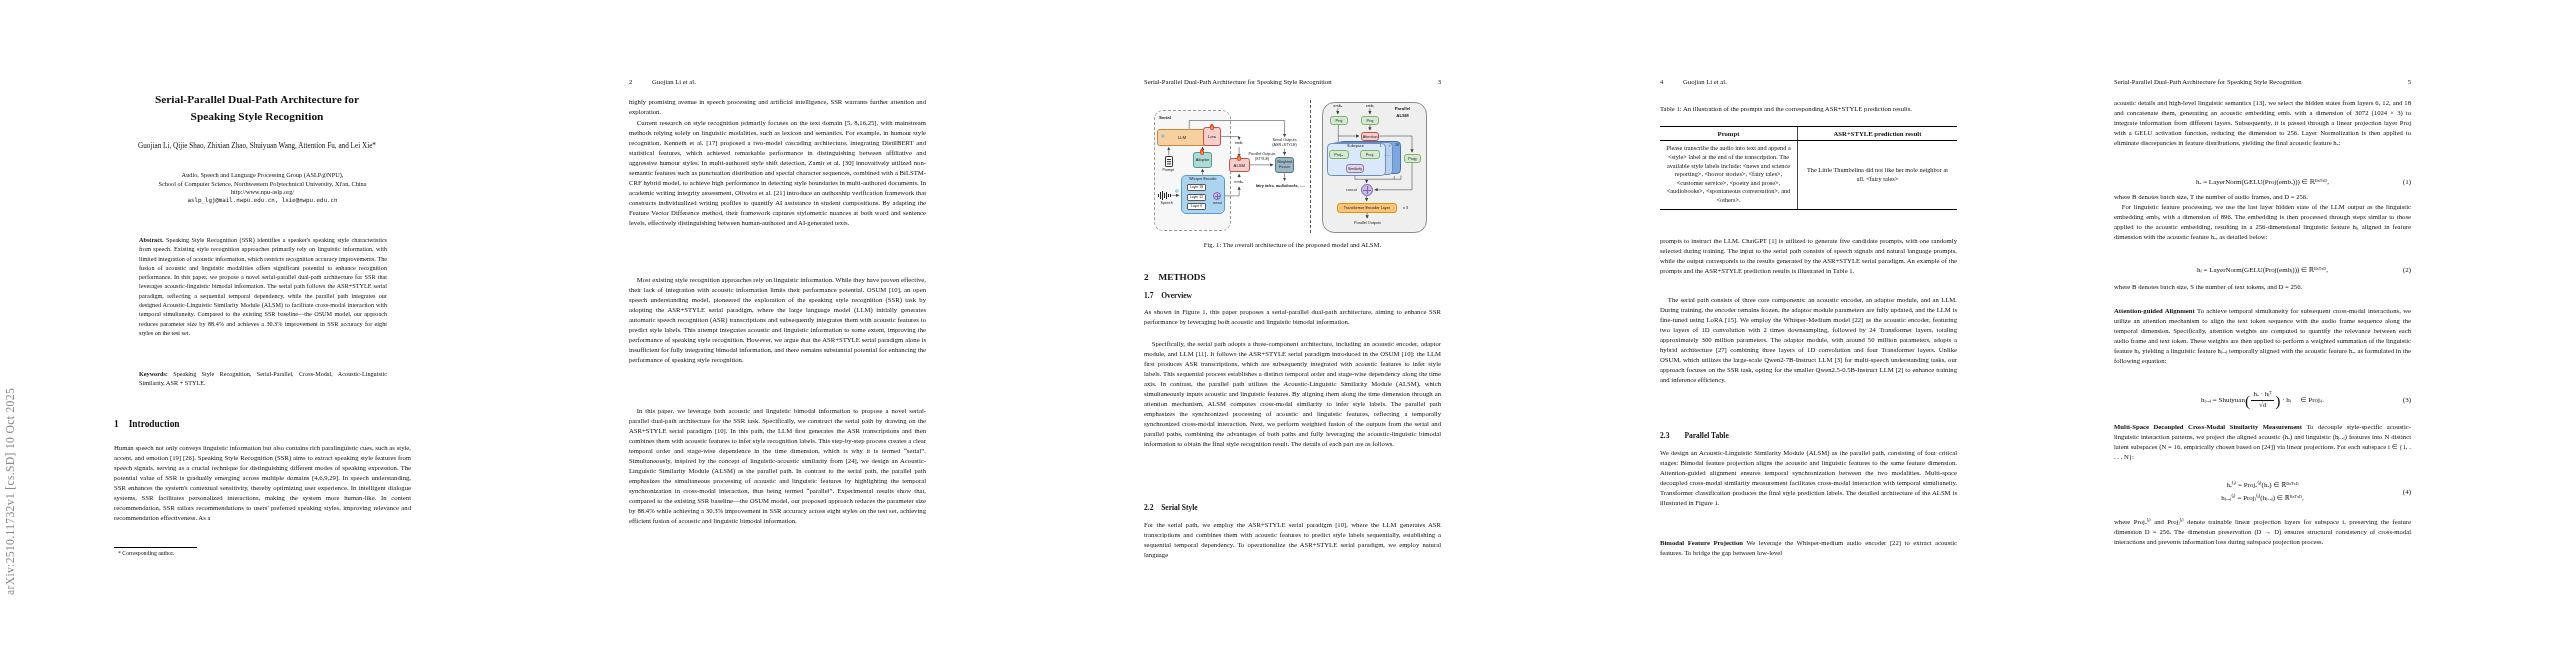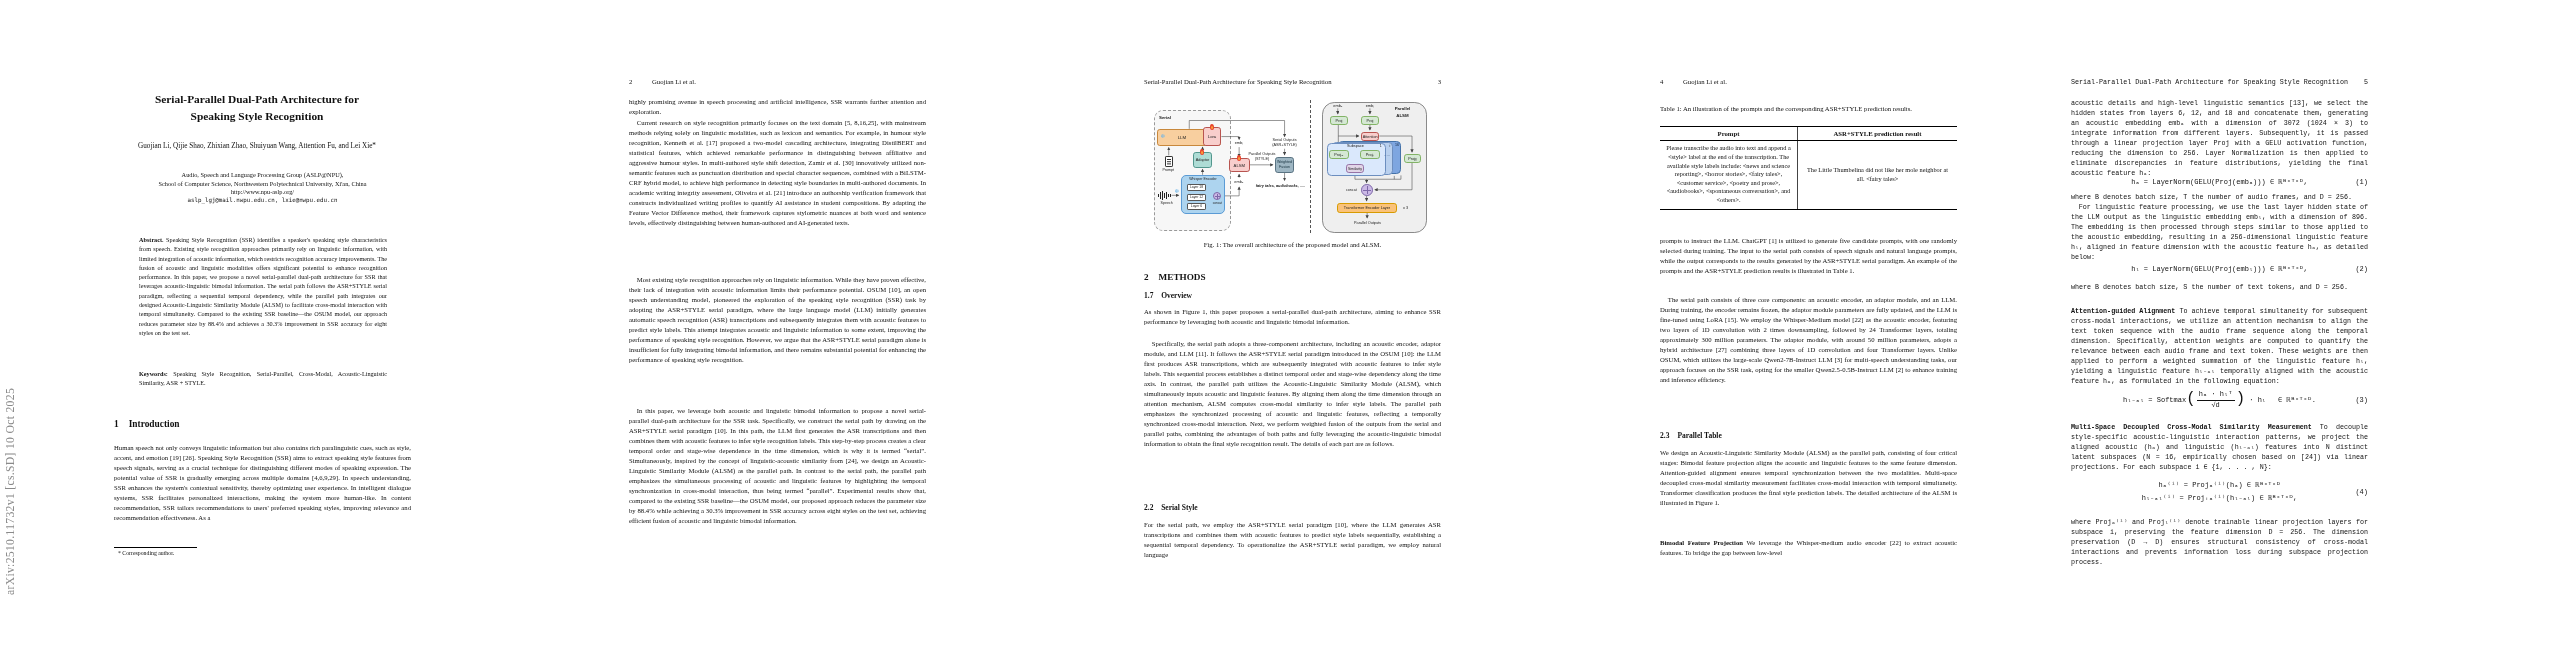--- a/index.html
+++ b/index.html
@@ -285,31 +285,31 @@
         <div class="tc2">ASR+STYLE prediction result</div>
       </div>
       <div class="tblrow tbody">
         <div class="tc1">Please transcribe the audio into text and append a &lt;style&gt; label at the end of the transcription. The available style labels include: &lt;news and science reporting&gt;, &lt;horror stories&gt;, &lt;fairy tales&gt;, &lt;customer service&gt;, &lt;poetry and prose&gt;, &lt;audiobooks&gt;, &lt;spontaneous conversation&gt;, and &lt;others&gt;.</div>
         <div class="tc2">The Little Thumbelina did not like her mole neighbor at all. &lt;fairy tales&gt;</div>
       </div>
     </div>
     <div class="par" style="left:114px;top:236px;">prompts to instruct the LLM. ChatGPT [1] is utilized to generate five candidate prompts, with one randomly selected during training. The input to the serial path consists of speech signals and natural language prompts, while the output corresponds to the results generated by the ASR+STYLE serial paradigm. An example of the prompts and the ASR+STYLE prediction results is illustrated in Table 1.</div>
     <div class="par ind" style="left:114px;top:295px;">The serial path consists of three core components: an acoustic encoder, an adaptor module, and an LLM. During training, the encoder remains frozen, the adaptor module parameters are fully updated, and the LLM is fine-tuned using LoRA [15]. We employ the Whisper-Medium model [22] as the acoustic encoder, featuring two layers of 1D convolution with 2 times downsampling, followed by 24 Transformer layers, totaling approximately 300 million parameters. The adaptor module, with around 50 million parameters, adopts a hybrid architecture [27] combining three layers of 1D convolution and four Transformer layers. Unlike OSUM, which utilizes the large-scale Qwen2-7B-Instruct LLM [3] for multi-speech understanding tasks, our approach focuses on the SSR task, opting for the smaller Qwen2.5-0.5B-Instruct LLM [2] to enhance training and inference efficiency.</div>
     <div class="secH" style="left:114px;top:431px;font-size:7.5px;">
-      <span style="margin-right:8px;">2.3</span>
+      <span style="margin-right:15px;">2.3</span>
       <span>Parallel Table</span>
     </div>
     <div class="par" style="left:114px;top:448px;">We design an Acoustic-Linguistic Similarity Module (ALSM) as the parallel path, consisting of four critical stages: Bimodal feature projection aligns the acoustic and linguistic features to the same feature dimension. Attention-guided alignment ensures temporal synchronization between the two modalities. Multi-space decoupled cross-modal similarity measurement facilitates cross-modal interaction with temporal simultaneity. Transformer classification produces the final style prediction labels. The detailed architecture of the ALSM is illustrated in Figure 1.</div>
     <div class="par" style="left:114px;top:538px;">
       <span class="runin">Bimodal Feature Projection</span>
       <span>We leverage the Whisper-medium audio encoder [22] to extract acoustic features. To bridge the gap between low-level</span>
     </div>
   </div>
 
-  <div style="position:absolute;left:1957px;top:0;width:515px;height:638px;font-family:Liberation Mono, monospace;">
+  <div style="position:absolute;left:2000px;top:0;width:515px;height:638px;">
     <div class="rh spread" style="left:114px;top:78px;">
       <span>Serial-Parallel Dual-Path Architecture for Speaking Style Recognition</span>
       <span>5</span>
     </div>
     <div class="par" style="left:114px;top:98px;">acoustic details and high-level linguistic semantics [13], we select the hidden states from layers 6, 12, and 18 and concatenate them, generating an acoustic embedding embₐ with a dimension of 3072 (1024 × 3) to integrate information from different layers. Subsequently, it is passed through a linear projection layer Proj with a GELU activation function, reducing the dimension to 256. Layer Normalization is then applied to eliminate discrepancies in feature distributions, yielding the final acoustic feature hₐ:</div>
     <div class="eq" style="left:114px;top:178px;">
       <span>hₐ = LayerNorm(GELU(Proj(embₐ))) ∈ ℝᴮˣᵀˣᴰ,</span>
       <span class="eqnum">(1)</span>
     </div>
     <div class="par" style="left:114px;top:192px;text-align:left;">where B denotes batch size, T the number of audio frames, and D = 256.</div>
@@ -317,31 +317,31 @@
     <div class="eq" style="left:114px;top:265px;">
       <span>hₗ = LayerNorm(GELU(Proj(embₗ))) ∈ ℝᴮˣᵀˣᴰ,</span>
       <span class="eqnum">(2)</span>
     </div>
     <div class="par" style="left:114px;top:282px;text-align:left;">where B denotes batch size, S the number of text tokens, and D = 256.</div>
     <div class="par" style="left:114px;top:306px;">
       <span class="runin">Attention-guided Alignment</span>
       <span>To achieve temporal simultaneity for subsequent cross-modal interactions, we utilize an attention mechanism to align the text token sequence with the audio frame sequence along the temporal dimension. Specifically, attention weights are computed to quantify the relevance between each audio frame and text token. These weights are then applied to perform a weighted summation of the linguistic feature hₗ, yielding a linguistic feature hₗ₋ₐₗ temporally aligned with the acoustic feature hₐ, as formulated in the following equation:</span>
     </div>
     <div class="eq" style="left:114px;top:388px;height:24.5px;line-height:24.5px;">
-      <span>hₗ₋ₐₗ = Softmax</span><span class="bigp">(</span><span class="frac" style="line-height:9px;"><span class="fnum">hₐ · hₗᵀ</span><span class="fden">√d</span></span><span class="bigp">)</span>
+      <span>hₗ₋ₐₗ = Shuiyuan</span><span class="bigp">(</span><span class="frac" style="line-height:9px;"><span class="fnum">hₐ · hₗᵀ</span><span class="fden">√d</span></span><span class="bigp">)</span>
       <span>· hₗ</span>
-      <span style="margin-left:7.8px;">∈ ℝᴮˣᵀˣᴰ.</span>
+      <span style="margin-left:7.8px;">∈ Projᵢₗ.</span>
       <span class="eqnum">(3)</span>
     </div>
     <div class="par" style="left:114px;top:422px;">
       <span class="runin">Multi-Space Decoupled Cross-Modal Similarity Measurement</span>
       <span>To decouple style-specific acoustic-linguistic interaction patterns, we project the aligned acoustic (hₐ) and linguistic (hₗ₋ₐₗ) features into N distinct latent subspaces (N = 16, empirically chosen based on [24]) via linear projections. For each subspace i ∈ {1, . . . , N}:</span>
     </div>
     <div class="eq" style="left:114px;top:479px;">
       <div style="line-height:13.3px;">hₐ⁽ⁱ⁾ = Projₐ⁽ⁱ⁾(hₐ) ∈ ℝᴮˣᵀˣᴰ</div>
-      <div style="line-height:13.3px;">hₗ₋ₐₗ⁽ⁱ⁾ = Projᵢₐ⁽ⁱ⁾(hₗ₋ₐₗ) ∈ ℝᴮˣᵀˣᴰ,</div>
+      <div style="line-height:13.3px;">hₗ₋ₐₗ⁽ⁱ⁾ = Projₗ⁽ⁱ⁾(hₗ₋ₐₗ) ∈ ℝᴮˣᵀˣᴰ,</div>
       <span class="eqnum">(4)</span>
     </div>
     <div class="par" style="left:114px;top:517px;">where Projₐ⁽ⁱ⁾ and Projₗ⁽ⁱ⁾ denote trainable linear projection layers for subspace i, preserving the feature dimension D = 256. The dimension preservation (D → D) ensures structural consistency of cross-modal interactions and prevents information loss during subspace projection process.</div>
   </div>
 
 </div>
 
 
 </body></html>

